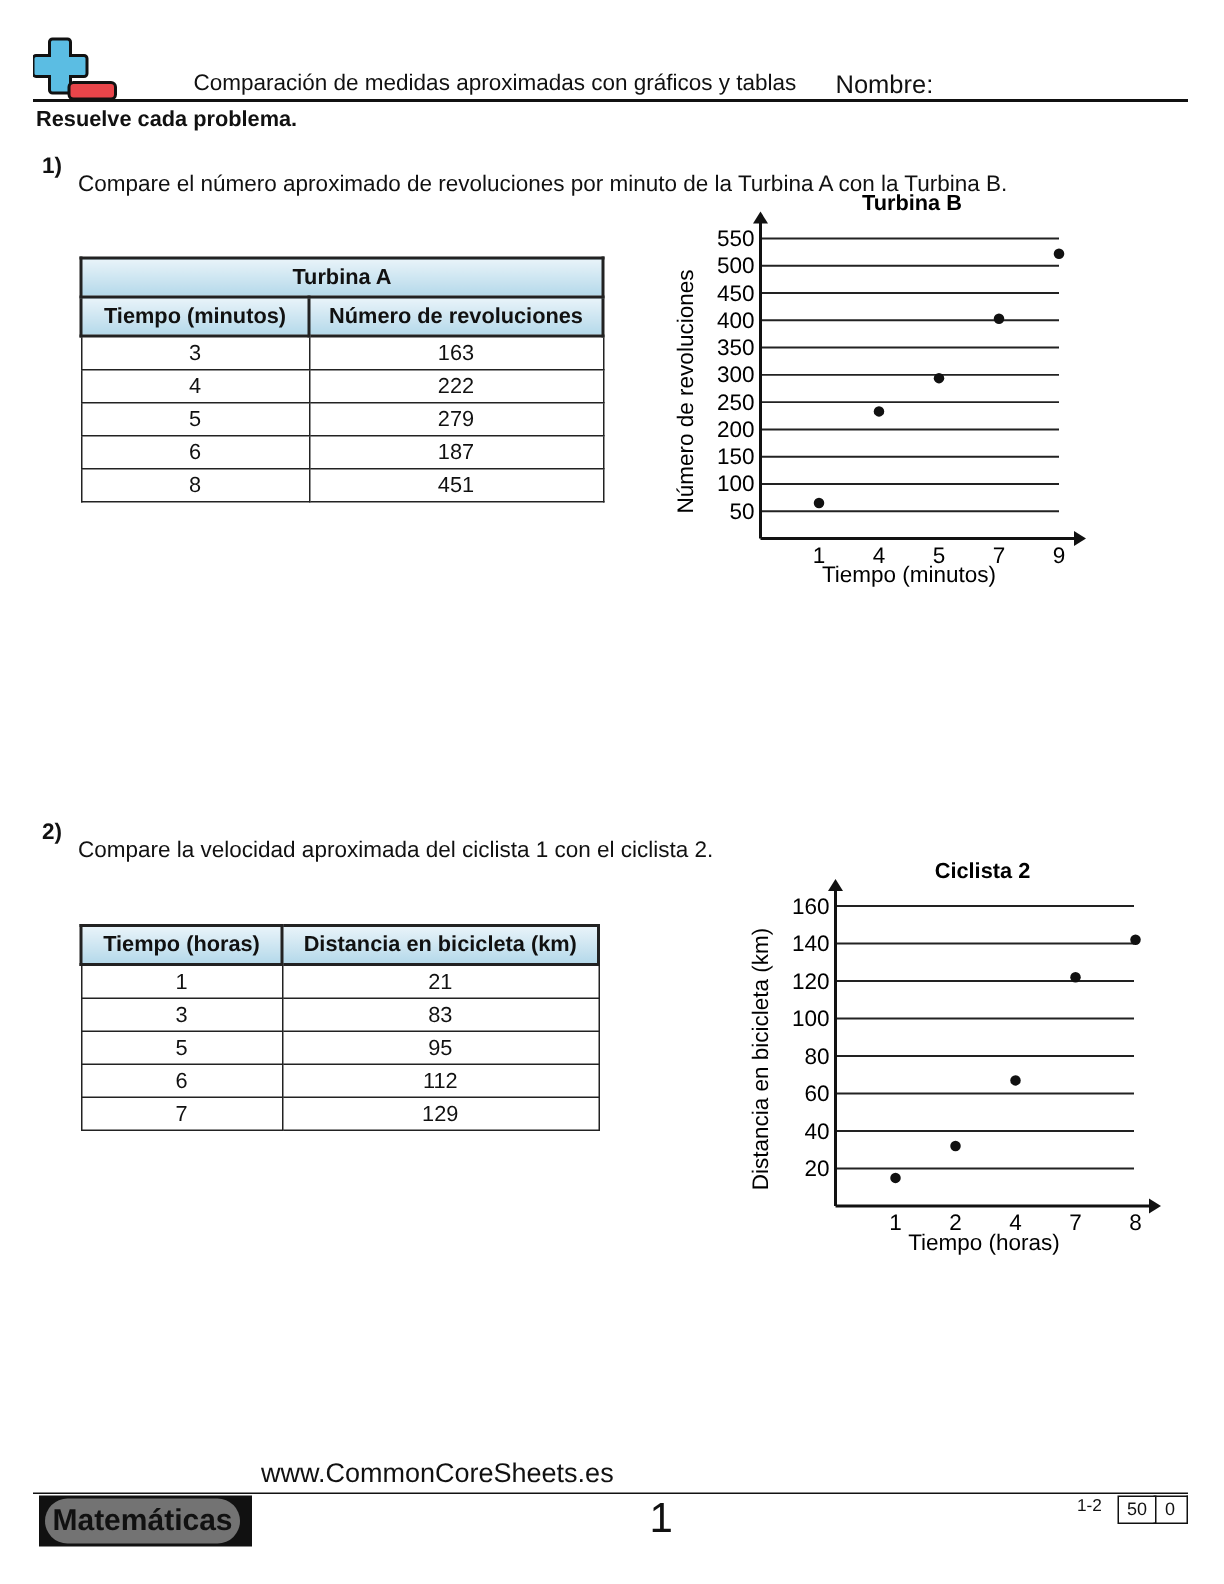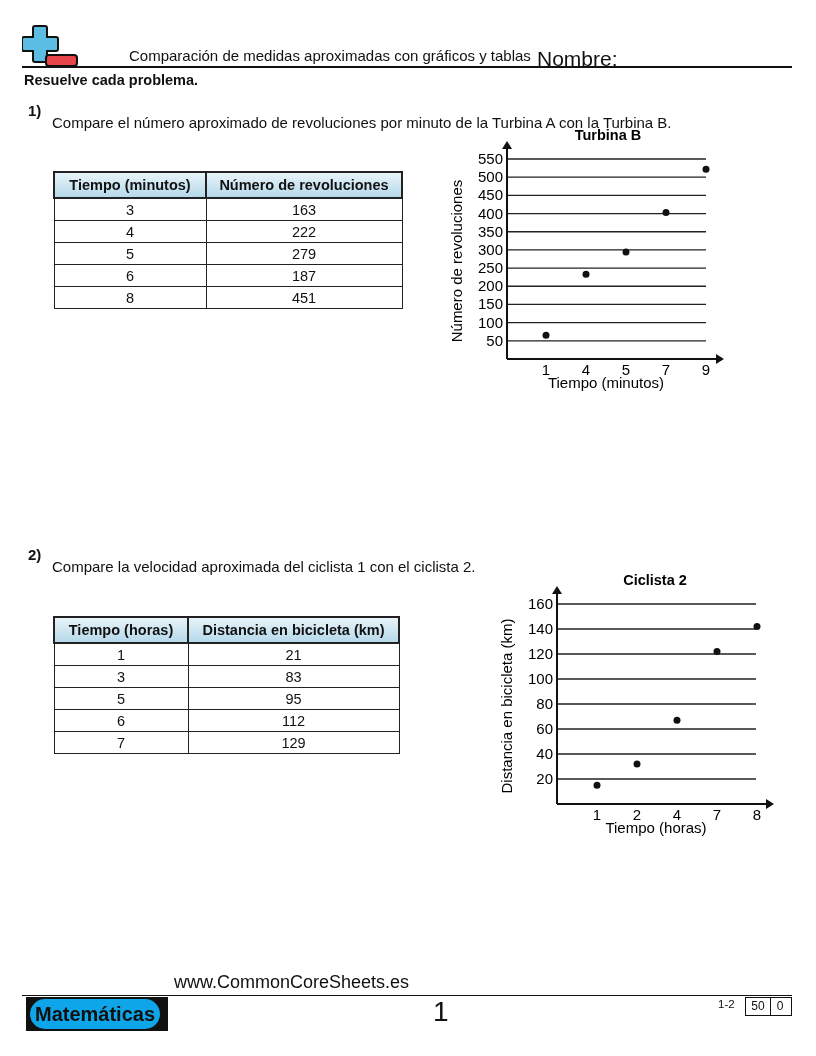--- a/index.html
+++ b/index.html
@@ -1,33 +1,33 @@
 <!DOCTYPE html>
 <html><head>
 <meta charset="utf-8">
 <style>
   html, body { margin: 0; padding: 0; background: #fff; }
   body { width: 816px; height: 1056px; position: relative; font-family: "Liberation Sans", sans-serif; color: #111; overflow: hidden; }
   .abs { position: absolute; }
   .logo { left: 22px; top: 24px; width: 58px; height: 44px; }
   .header-title { left: 113px; top: 47px; font-size: 15px; white-space: nowrap; margin-left: 16px; }
-  .name-label { left: 537px; top: 47px; font-size: 21px; }
+  .name-label { left: 557px; top: 47px; font-size: 17px; }
   .header-rule { left: 22px; top: 66px; width: 770px; height: 2px; background: #111; }
   .instructions { left: 24px; top: 72px; font-size: 14.5px; font-weight: bold; }
   .q-num { font-weight: bold; font-size: 15px; }
   .question { font-size: 15px; white-space: nowrap; margin-top: 12px; }
   table.dt { position: absolute; border-collapse: collapse; font-size: 14.5px; }
   table.dt td, table.dt th { border: 1px solid #222; text-align: center; height: 21px; padding: 0; }
   table.dt th { font-weight: bold; background: linear-gradient(#e8f3f9, #b5d9ea); border: 2px solid #222; height: 24px; }
   table.dt tr.cap th { height: 24px; }
   .chart { position: absolute; }
   .chart text { font-family: "Liberation Sans", sans-serif; }
   .footer-rule { left: 22px; top: 995px; width: 770px; height: 1px; background: #111; }
   .brand-box { left: 26px; top: 997px; width: 142px; height: 34px; background: #111; }
-  .brand-pill { left: 30px; top: 999px; width: 130px; height: 30px; background: #0ea5e9; border-radius: 15px; font-weight: bold; font-size: 20px; text-align: center; line-height: 30px; }
+  .brand-pill { left: 30px; top: 999px; width: 130px; height: 30px; background: #737373; border-radius: 15px; font-weight: bold; font-size: 20px; text-align: center; line-height: 30px; }
   .site { left: 174px; top: 972px; font-size: 18px; }
   .page-num { left: 433px; top: 996px; font-size: 28px; }
   .range { left: 718px; top: 998px; font-size: 11.5px; }
   .score { top: 997px; height: 17px; border: 1px solid #111; font-size: 12px; line-height: 17px; text-align: center; }
 </style>
 </head>
 <body>
 
 <svg class="abs logo" viewBox="0 0 58 44">
   <path d="M13 2 h10 a2 2 0 0 1 2 2 v9 h9 a2 2 0 0 1 2 2 v10 a2 2 0 0 1 -2 2 h-9 v9 a2 2 0 0 1 -2 2 h-10 a2 2 0 0 1 -2 -2 v-9 h-9 a2 2 0 0 1 -2 -2 v-10 a2 2 0 0 1 2 -2 h9 v-9 a2 2 0 0 1 2 -2 z" fill="#5bbde3" stroke="#111" stroke-width="2"></path>
@@ -36,20 +36,23 @@
 <div class="abs header-title">Comparación de medidas aproximadas con gráficos y tablas</div>
 <div class="abs name-label">Nombre:</div>
 <div class="abs header-rule"></div>
 <div class="abs instructions">Resuelve cada problema.</div>
 
 <div class="abs q-num" style="left:28px; top:102px;">1)</div>
 <div class="abs question" style="left:52px; top:102px;">Compare el número aproximado de revoluciones por minuto de la Turbina A con la Turbina B.</div>
 
 <table class="dt" style="left:53px; top:171px; width:350px;">
   <tbody>
+      <tr class="cap">
+        <th colspan="2">Turbina A</th>
+      </tr>
   <tr>
     <th style="width:150px;">Tiempo (minutos)</th>
     <th>Número de revoluciones</th>
   </tr>
   <tr>
         <td>3</td>
         <td>163</td>
       </tr>
   <tr>
         <td>4</td>

